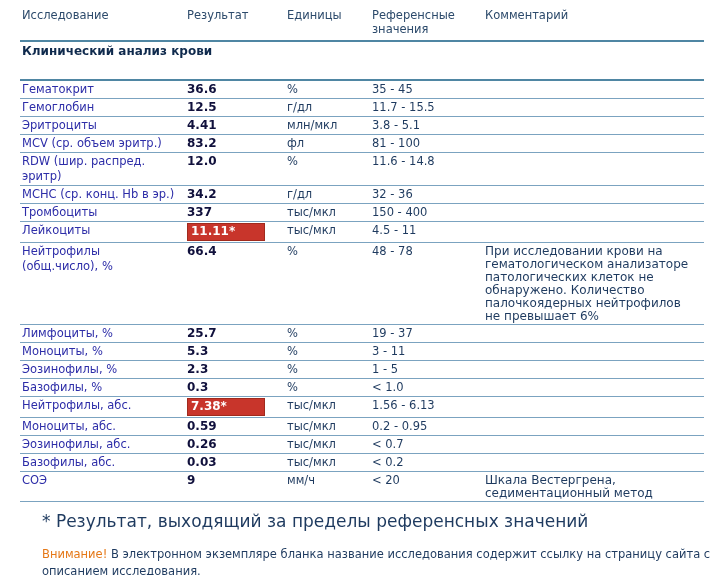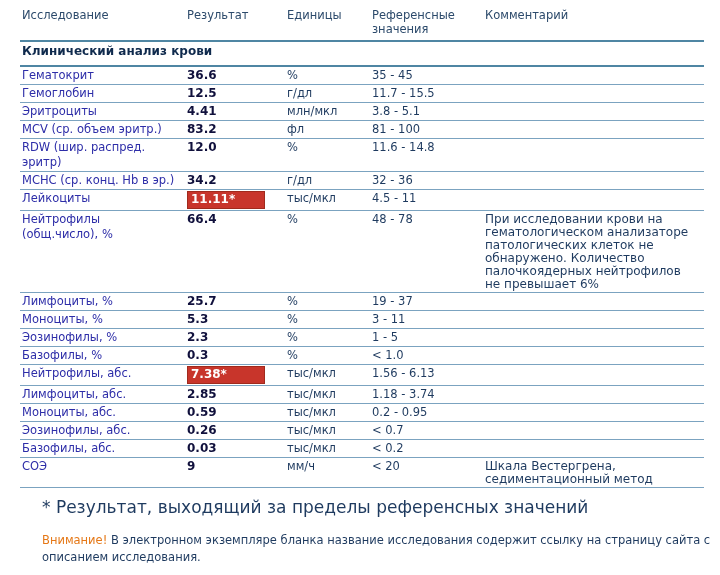--- a/index.html
+++ b/index.html
@@ -29,21 +29,21 @@
     line-height: 14px;
     color: #2c4a6b;
     vertical-align: top;
     padding: 2px 6px 4px 2px;
     border-bottom: 2px solid #4f86a3;
   }
   tr.section-row td {
     font-weight: bold;
     font-size: 12px;
     color: #0f2a4d;
-    padding: 2px 0 6px 2px;
+    padding: 2px 0 20px 2px;
     border-bottom: 2px solid #4f86a3;
   }
   tbody td {
     font-size: 11.5px;
     line-height: 15px;
     vertical-align: top;
     color: #1e3a5f;
     padding: 1px 6px 1px 2px;
     border-bottom: 1px solid #7ba3c0;
   }
@@ -141,20 +141,27 @@
           <td class="cell-comment"></td>
         </tr>
         <tr>
           <td class="cell-name">MCHC (ср. конц. Hb в эр.)</td>
           <td class="cell-result">34.2</td>
           <td class="cell-units">г/дл</td>
           <td class="cell-ref">32 - 36</td>
           <td class="cell-comment"></td>
         </tr>
         <tr>
+          <td class="cell-name">Тромбоциты</td>
+          <td class="cell-result">337</td>
+          <td class="cell-units">тыс/мкл</td>
+          <td class="cell-ref">150 - 400</td>
+          <td class="cell-comment"></td>
+        </tr>
+        <tr>
           <td class="cell-name">Лейкоциты</td>
           <td class="cell-result"><span class="flag">11.11*</span></td>
           <td class="cell-units">тыс/мкл</td>
           <td class="cell-ref">4.5 - 11</td>
           <td class="cell-comment"></td>
         </tr>
         <tr>
           <td class="cell-name">Нейтрофилы (общ.число), %</td>
           <td class="cell-result">66.4</td>
           <td class="cell-units">%</td>
@@ -187,27 +194,20 @@
           <td class="cell-result">0.3</td>
           <td class="cell-units">%</td>
           <td class="cell-ref">&lt; 1.0</td>
           <td class="cell-comment"></td>
         </tr>
         <tr>
           <td class="cell-name">Нейтрофилы, абс.</td>
           <td class="cell-result"><span class="flag">7.38*</span></td>
           <td class="cell-units">тыс/мкл</td>
           <td class="cell-ref">1.56 - 6.13</td>
-          <td class="cell-comment"></td>
-        </tr>
-        <tr>
-          <td class="cell-name">Лимфоциты, абс.</td>
-          <td class="cell-result">2.85</td>
-          <td class="cell-units">тыс/мкл</td>
-          <td class="cell-ref">1.18 - 3.74</td>
           <td class="cell-comment"></td>
         </tr>
         <tr>
           <td class="cell-name">Моноциты, абс.</td>
           <td class="cell-result">0.59</td>
           <td class="cell-units">тыс/мкл</td>
           <td class="cell-ref">0.2 - 0.95</td>
           <td class="cell-comment"></td>
         </tr>
         <tr>

